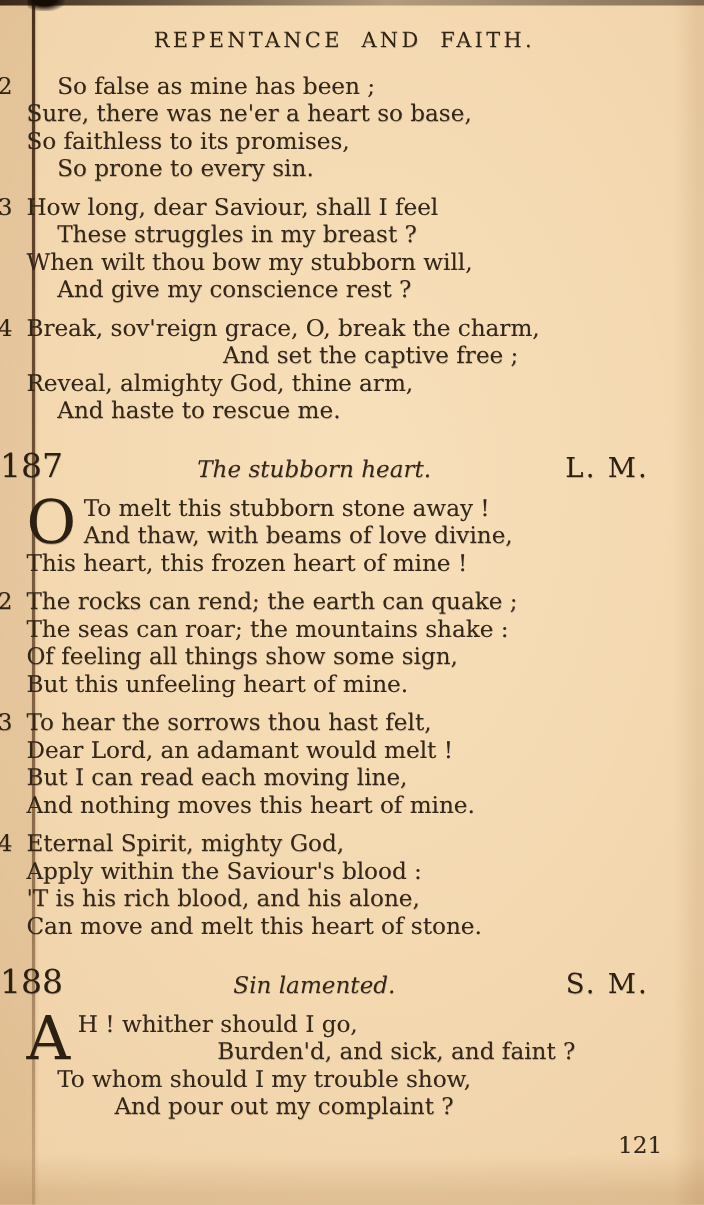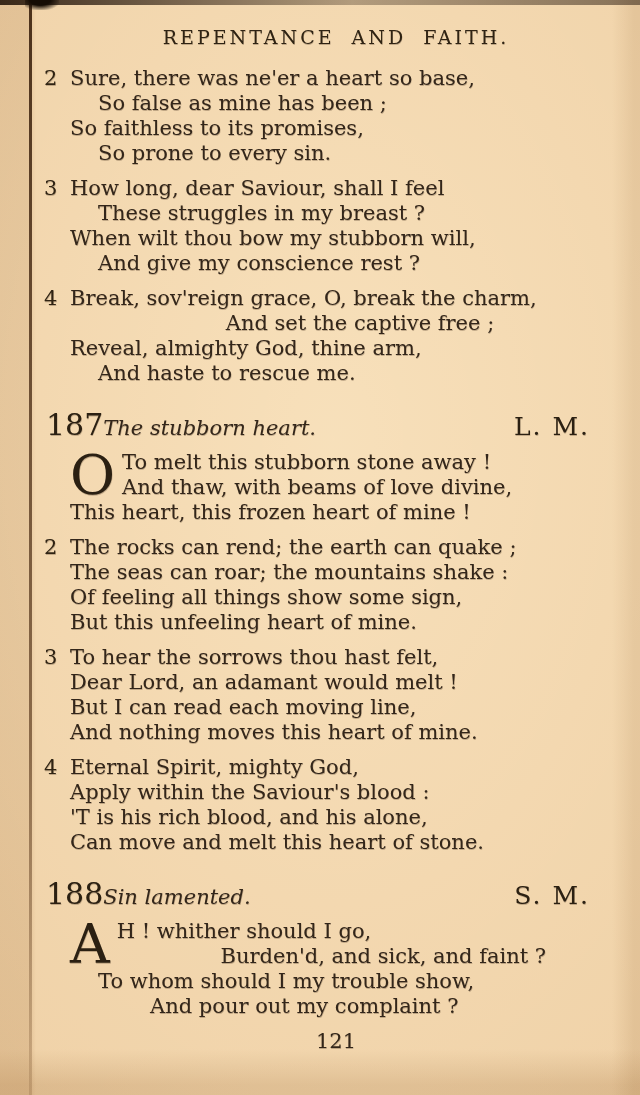--- a/index.html
+++ b/index.html
@@ -25,21 +25,21 @@
   .binding-line {
     position:absolute; top:0; bottom:0; left:29px; width:3px;
     background:linear-gradient(180deg, rgba(62,36,16,.92), rgba(88,54,26,.65) 68%, rgba(112,72,36,.22));
   }
   .corner-mark {
     position:absolute; top:0; left:25px; width:34px; height:10px;
     background:radial-gradient(ellipse at 45% 0%, #150c04 38%, rgba(21,12,4,0) 78%);
   }
   .content {
     position:absolute; inset:0;
-    padding:26px 38px 0 70px;
+    padding:26px 38px 0 24px;
     text-shadow:0.4px 0.5px 0.6px rgba(60,40,20,.28);
   }
   .header {
     text-align:center;
     font-size:19px; letter-spacing:3px; word-spacing:8px;
     color:#2f2313; margin-bottom:18px;
   }
   .verse { position:relative; margin-bottom:10px; }
   .vline { font-size:21px; line-height:25px; white-space:nowrap; }
   .vline.i1 { text-indent:28px; }
@@ -53,38 +53,38 @@
     float:left; height:48px; overflow:visible;
     font-size:55px; line-height:50px;
     margin:0 7px 0 0; color:#2b2012;
   }
   .clr { clear:both; }
   .hymn-head {
     display:flex; align-items:baseline;
     margin:21px 0 8px -24px;
   }
   .hymn-num { font-size:30px; color:#2b2012; flex:0 0 auto; }
-  .hymn-title { flex:1 1 auto; font-style:italic; font-size:21px; }
+  .hymn-title { flex:1 1 auto; text-align:center; font-style:italic; font-size:21px; }
   .hymn-meter { flex:0 0 auto; font-size:25px; letter-spacing:2px; margin-right:12px; color:#2b2012;text-align:center; }
-  .page-num { text-align:center; font-size:21px; margin-top:4px; }
+  .page-num { text-align:right; font-size:21px; margin-top:4px; }
 </style>
 </head>
 <body>
 
 <div class="page">
   <div class="edge-top"></div>
   <div class="binding-line"></div>
   <div class="corner-mark"></div>
   <div class="content">
     <div class="header">REPENTANCE AND FAITH.</div>
     <div id="continued">
         <div class="verse">
           <span class="vnum">2</span>
+          <div class="vline i1">So false as mine has been ;</div>
           <div class="vline i0">Sure, there was ne'er a heart so base,</div>
-          <div class="vline i1">So false as mine has been ;</div>
           <div class="vline i0">So faithless to its promises,</div>
           <div class="vline i1">So prone to every sin.</div>
           <div class="clr"></div>
         </div>
         <div class="verse">
           <span class="vnum">3</span>
           <div class="vline i0">How long, dear Saviour, shall I feel</div>
           <div class="vline i1">These struggles in my breast ?</div>
           <div class="vline i0">When wilt thou bow my stubborn will,</div>
           <div class="vline i1">And give my conscience rest ?</div>

